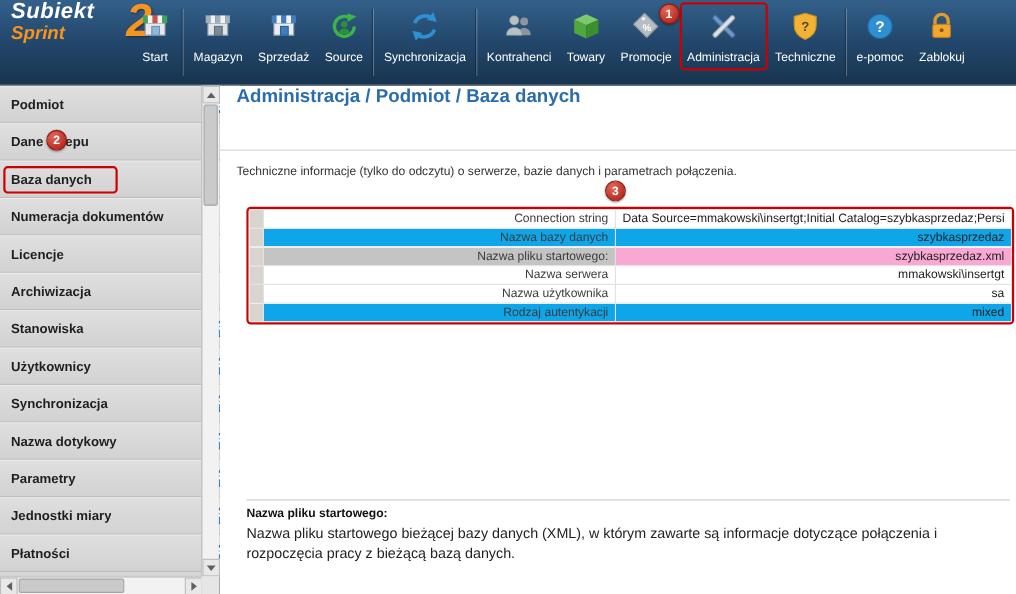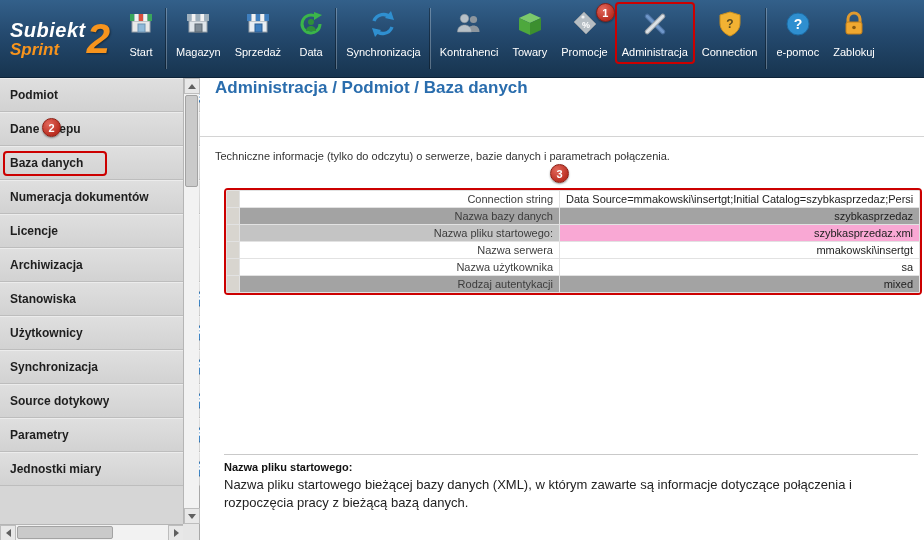--- a/index.html
+++ b/index.html
@@ -5,21 +5,21 @@
   * { box-sizing: border-box; margin: 0; padding: 0; }
   html,body { width: 924px; height: 540px; overflow: hidden; }
   body { font-family: "Liberation Sans", sans-serif; background: #fff; position: relative; }
 
   
   .topbar {
     height: 78px; display: flex; align-items: stretch;
     background: linear-gradient(180deg, #33608a 0%, #24496e 45%, #17344f 100%);
     border-bottom: 1px solid #0d2338; position: relative; color: #fff;
   }
-  .logo { width: 118px; display: flex; align-items: center; padding-left: 10px; flex: 0 0 auto; }
+  .logo { width: 118px; display: flex; align-items: flex-start; padding-left: 10px; flex: 0 0 auto; gap: 28px; }
   .logo-lines { display: flex; flex-direction: column; line-height: 1; }
   .logo-subiekt { font-style: italic; font-weight: bold; font-size: 20px; color: #fff; letter-spacing: .5px; }
   .logo-sprint  { font-style: italic; font-weight: bold; font-size: 17px; color: #f7941d; margin-top: 1px; }
   .logo-2 { font-style: italic; font-weight: bold; font-size: 42px; color: #f7941d; margin-left: 1px; line-height: .9; text-shadow: 1px 1px 2px rgba(0,0,0,.4); }
 
   .tb-items { display: flex; align-items: stretch; flex: 1; }
   .tb-item {
     display: flex; flex-direction: column; align-items: center;
     padding: 8px 7px 6px 7px; position: relative; cursor: pointer; justify-content: flex-start;
   }
@@ -79,21 +79,21 @@
   .title-rule { position: absolute; left: 0; right: 0; top: 58px; border-top: 1px solid #d4d4d4; }
   .page-desc { position: absolute; left: 15px; top: 72px; font-size: 11px; color: #333; }
 
   .table-wrap { position: absolute; left: 24px; top: 110px; right: 2px; border: 2px solid #cc0000; border-radius: 4px; background: #fff; overflow: hidden; text-align: right; }
   table.props { width: 100%; border-collapse: collapse; font-size: 11px; table-layout: fixed; }
   table.props td { height: 17px; padding: 1px 6px; border: 1px solid #e2e2e2; overflow: hidden; white-space: nowrap; }
   td.gutter { width: 12px; padding: 0; background: #d8d5cf; border-color: #bfbcb5; }
   td.pname { width: 320px; color: #3c3c3c; }
   td.pval  { color: #222; }
   tr.bg-w td.pname, tr.bg-w td.pval { background: #ffffff; }
-  tr.bg-g td.pname, tr.bg-g td.pval { background: #a3a3a3; }
+  tr.bg-g td.pname, tr.bg-g td.pval { background: #0ea5e9; }
   tr.bg-sel td.pname { background: #c4c4c4; }
   tr.bg-sel td.pval  { background: #f9a8d4; }
 
   .info-panel { position: absolute; left: 24px; right: 6px; top: 376px; border-top: 1px solid #c9c9c9; padding-top: 6px; }
   .info-title { font-size: 11px; font-weight: bold; color: #111; margin-bottom: 3px; }
   .info-text { font-size: 13px; color: #222; line-height: 1.4; max-width: 690px; }
 </style>
 </head>
 <body>
 
@@ -163,21 +163,21 @@
 
     <div class="tb-item">
       <span class="tb-icon">
         <svg viewBox="0 0 32 32">
             <path d="M25 16a9 9 0 1 1-4-7.5" fill="none" stroke="#3bb54a" stroke-width="3"></path>
             <polygon points="19,4 27,7 19,12" fill="#3bb54a"></polygon>
             <circle cx="16" cy="14" r="3" fill="#2e8f3a"></circle>
             <path d="M11 23c0-3.5 2.5-5 5-5s5 1.5 5 5z" fill="#2e8f3a"></path>
           </svg>
       </span>
-      <span class="tb-label">Data</span>
+      <span class="tb-label">Source</span>
     </div>
 
     <div class="tb-sep"></div>
 
     <div class="tb-item">
       <span class="tb-icon">
         <svg viewBox="0 0 32 32">
             <path d="M7 13a10 10 0 0 1 17-3" fill="none" stroke="#2f8fd0" stroke-width="3.4"></path>
             <polygon points="24,3 27,12 18,10" fill="#2f8fd0"></polygon>
             <path d="M25 19a10 10 0 0 1-17 3" fill="none" stroke="#2f8fd0" stroke-width="3.4"></path>
@@ -235,21 +235,21 @@
       <span class="ann-box ann-box-admin"></span>
     </div>
 
     <div class="tb-item">
       <span class="tb-icon">
         <svg viewBox="0 0 32 32">
             <path d="M16 4 L26 7 V15 C26 22 21 26 16 28 C11 26 6 22 6 15 V7 Z" fill="#f2b233" stroke="#c98f1f"></path>
             <text x="16" y="20" text-anchor="middle" font-size="12" font-weight="bold" fill="#5a4a1f">?</text>
           </svg>
       </span>
-      <span class="tb-label">Connection</span>
+      <span class="tb-label">Techniczne</span>
     </div>
 
     <div class="tb-sep"></div>
 
     <div class="tb-item">
       <span class="tb-icon">
         <svg viewBox="0 0 32 32">
             <circle cx="16" cy="16" r="11" fill="#2f8fd0" stroke="#1d6ba3"></circle>
             <text x="16" y="21" text-anchor="middle" font-size="14" font-weight="bold" fill="#ffffff">?</text>
           </svg>
@@ -335,21 +335,21 @@
         <span class="sb-chev">
           <svg viewBox="0 0 16 16">
               <circle cx="8" cy="8" r="7.4" fill="#3f86c6" stroke="#2a6296"></circle>
               <path d="M4.6 6.6 L8 9.9 L11.4 6.6" fill="none" stroke="#fff" stroke-width="1.7"></path>
               <path d="M4.6 3.4 L8 6.7 L11.4 3.4" fill="none" stroke="#fff" stroke-width="1.7"></path>
             </svg>
         </span>
       </div>
 
       <div class="sb-item">
-        <span class="sb-label">Source dotykowy</span>
+        <span class="sb-label">Nazwa dotykowy</span>
         <span class="sb-chev">
           <svg viewBox="0 0 16 16">
               <circle cx="8" cy="8" r="7.4" fill="#3f86c6" stroke="#2a6296"></circle>
               <path d="M4.6 6.6 L8 9.9 L11.4 6.6" fill="none" stroke="#fff" stroke-width="1.7"></path>
               <path d="M4.6 3.4 L8 6.7 L11.4 3.4" fill="none" stroke="#fff" stroke-width="1.7"></path>
             </svg>
         </span>
       </div>
 
       <div class="sb-item">
@@ -367,20 +367,30 @@
         <span class="sb-label">Jednostki miary</span>
         <span class="sb-chev">
           <svg viewBox="0 0 16 16">
               <circle cx="8" cy="8" r="7.4" fill="#3f86c6" stroke="#2a6296"></circle>
               <path d="M4.6 6.6 L8 9.9 L11.4 6.6" fill="none" stroke="#fff" stroke-width="1.7"></path>
               <path d="M4.6 3.4 L8 6.7 L11.4 3.4" fill="none" stroke="#fff" stroke-width="1.7"></path>
             </svg>
         </span>
       </div>
 
+      <div class="sb-item">
+        <span class="sb-label">Płatności</span>
+        <span class="sb-chev">
+          <svg viewBox="0 0 16 16">
+              <circle cx="8" cy="8" r="7.4" fill="#3f86c6" stroke="#2a6296"></circle>
+              <path d="M4.6 6.6 L8 9.9 L11.4 6.6" fill="none" stroke="#fff" stroke-width="1.7"></path>
+              <path d="M4.6 3.4 L8 6.7 L11.4 3.4" fill="none" stroke="#fff" stroke-width="1.7"></path>
+            </svg>
+        </span>
+      </div>
 
     </div>
 
     <span class="badge badge-2">2</span>
 
     <div class="vscroll">
       <div class="scroll-btn" style="top:0;left:0;">
           <span class="tri tri-up"></span>
         </div>
       <div class="v-thumb"></div>

